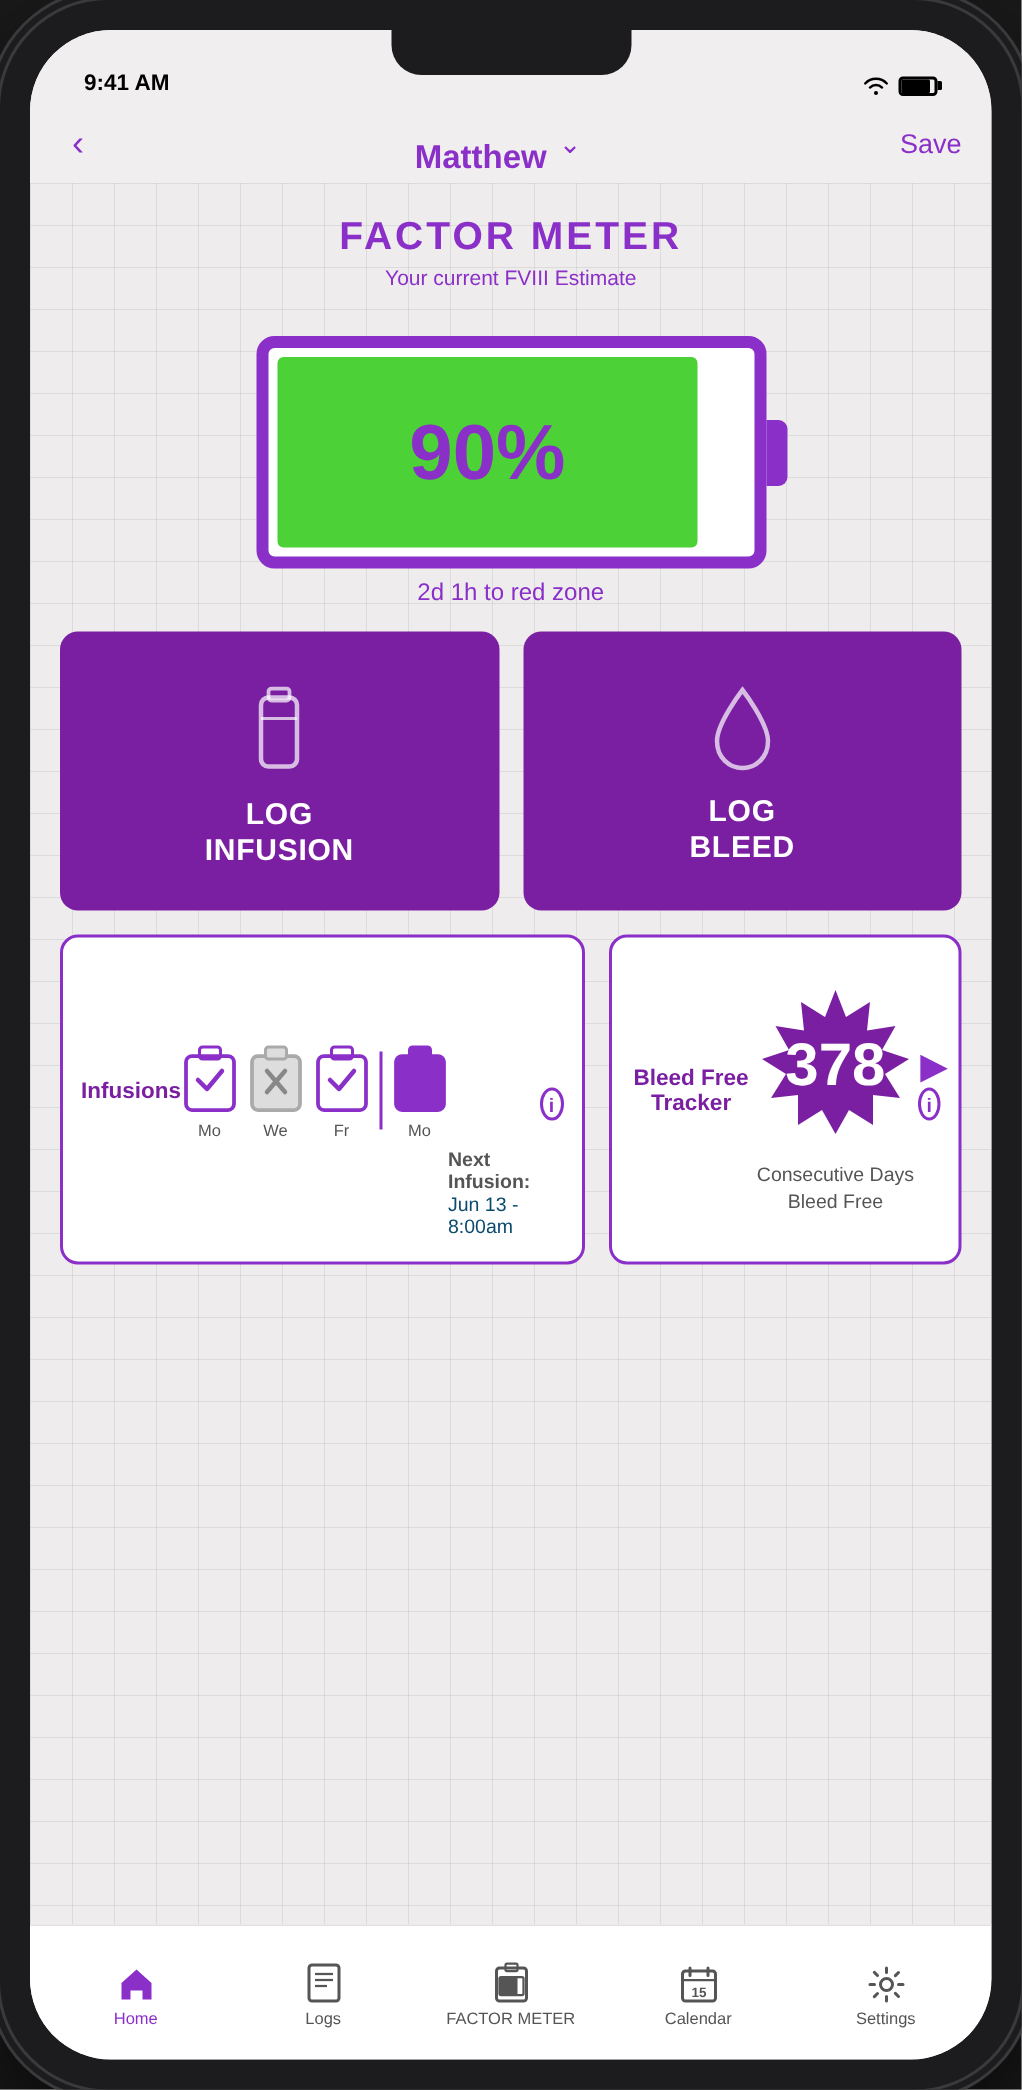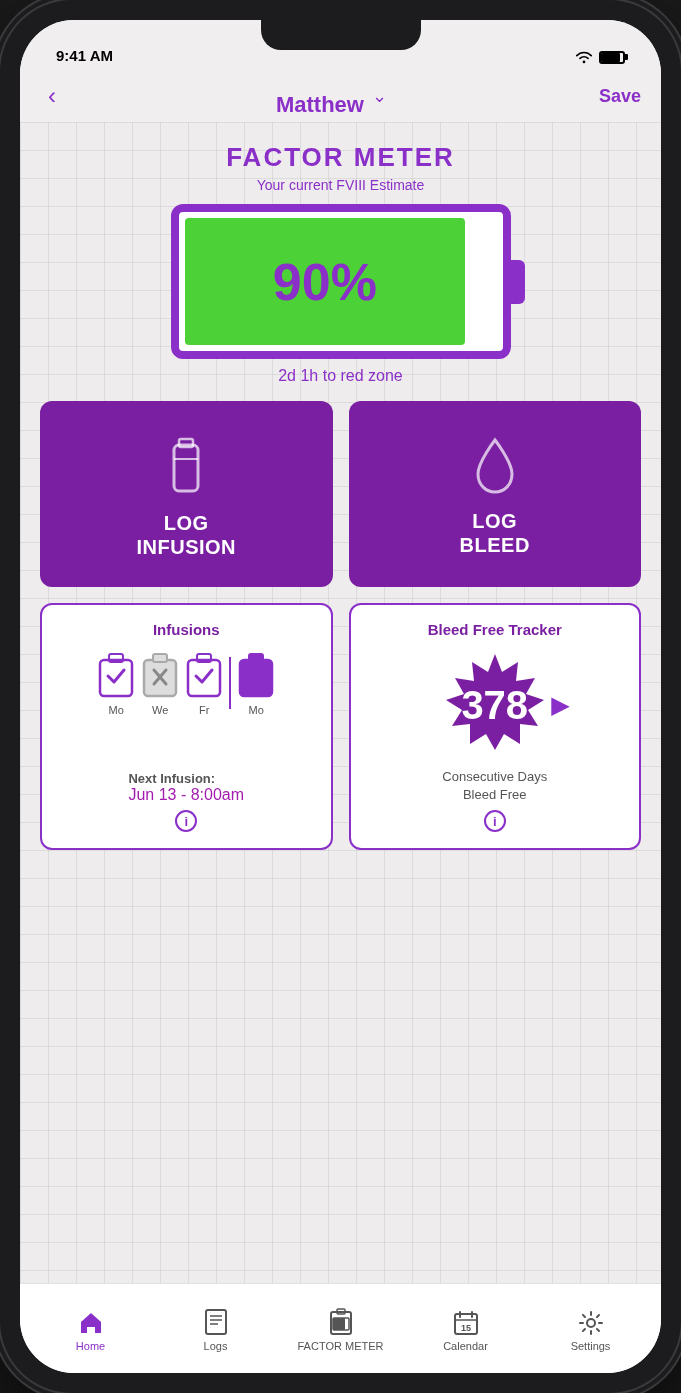--- a/index.html
+++ b/index.html
@@ -139,21 +139,21 @@
     }
 
     .nav-chevron {
       color: #8b2fc9;
       font-size: 18px;
     }
 
     .nav-save {
       color: #8b2fc9;
       font-size: 18px;
-      font-weight: 700;
+      font-weight: 400;
       cursor: pointer;
     }
 
     
     .main-content {
       flex: 1;
       background: #eeecec;
       background-image:
         linear-gradient(rgba(180,180,180,0.3) 1px, transparent 1px),
         linear-gradient(90deg, rgba(180,180,180,0.3) 1px, transparent 1px);
@@ -178,21 +178,21 @@
       font-weight: 600;
       color: #8b2fc9;
       letter-spacing: 2px;
       text-align: center;
     }
 
     .section-subtitle {
       font-size: 14px;
       color: #8b2fc9;
       text-align: center;
-      margin-bottom: 3px;
+      margin-bottom: 23px;
     }
 
     
     .battery-meter-container {
       width: 100%;
       display: flex;
       justify-content: center;
       margin: 4px 0;
     }
 
@@ -284,21 +284,21 @@
       grid-template-columns: 1fr 1fr;
       gap: 16px;
     }
 
     .info-card {
       background: white;
       border: 2px solid #8b2fc9;
       border-radius: 12px;
       padding: 16px 12px;
       display: flex;
-      flex-direction: column;
+      flex-direction: row;
       align-items: center;
       min-height: 220px;
     }
 
     .info-card-title {
       font-size: 15px;
       font-weight: 700;
       color: #7b1fa2;
       text-align: center;
       margin-bottom: 12px;
@@ -338,22 +338,22 @@
       margin-top: auto;
     }
 
     .next-infusion-label {
       font-size: 13px;
       font-weight: 700;
       color: #555;
     }
 
     .next-infusion-date {
-      font-size: 16px;
-      color: #a21caf;
+      font-size: 13px;
+      color: #0c4a6e;
     }
 
     .info-icon {
       color: #8b2fc9;
       font-size: 18px;
       cursor: pointer;
       margin-top: 6px;
       border: 2px solid #8b2fc9;
       border-radius: 50%;
       width: 22px;

